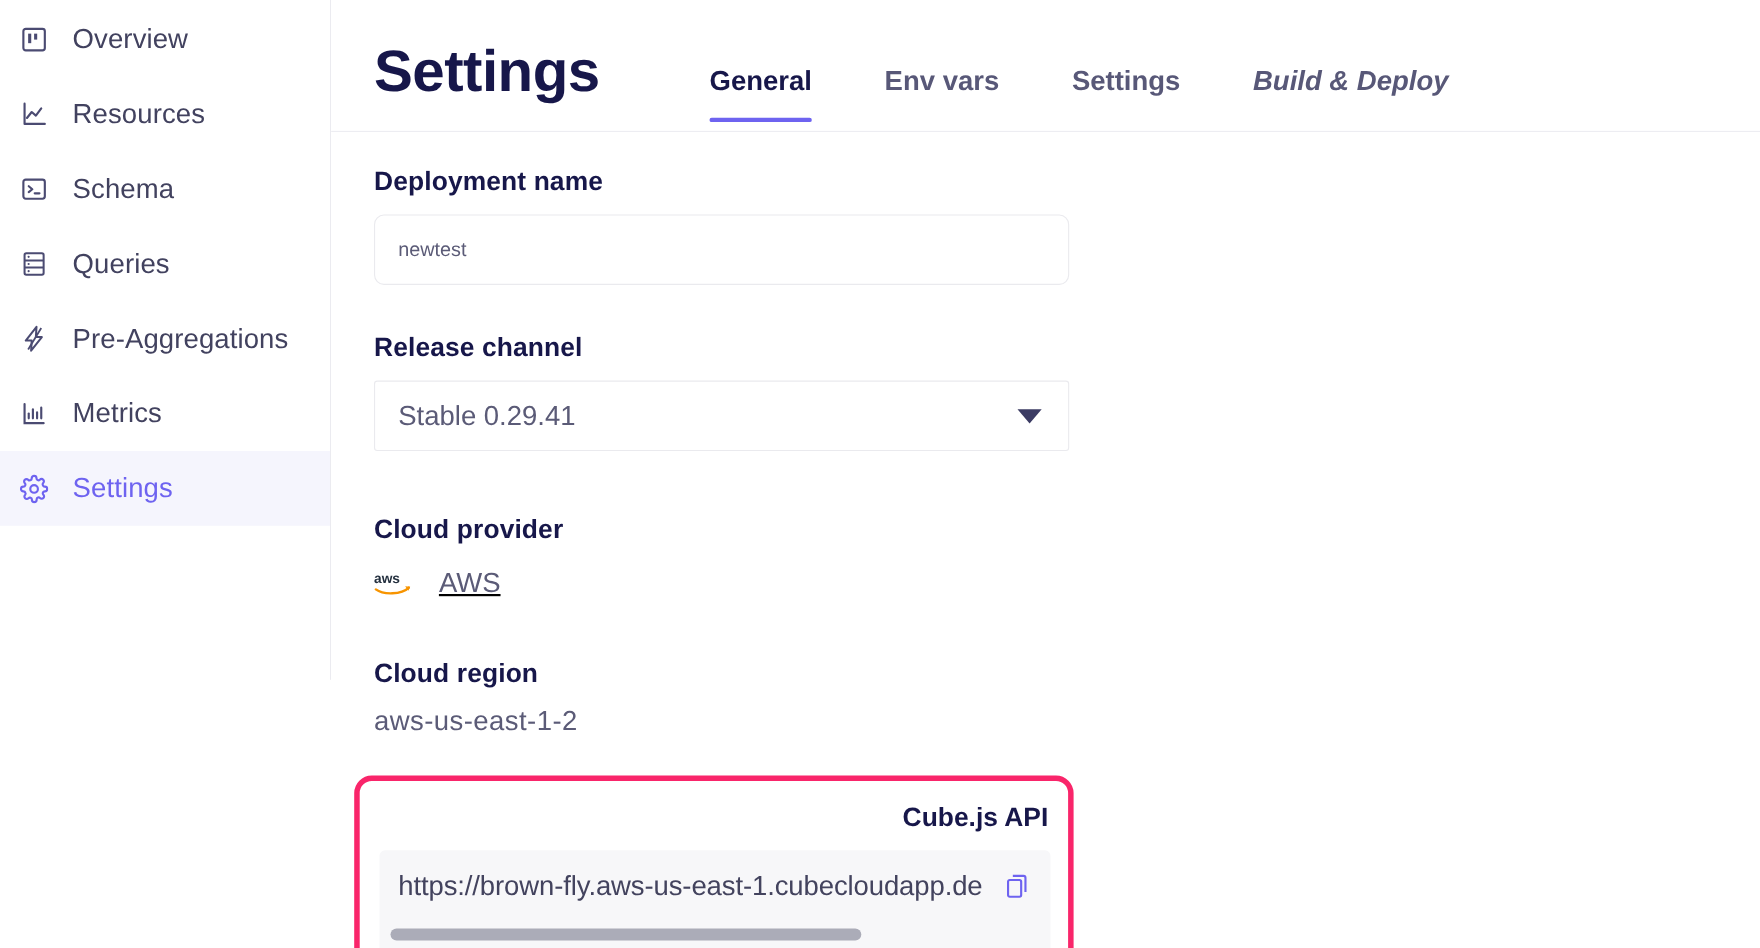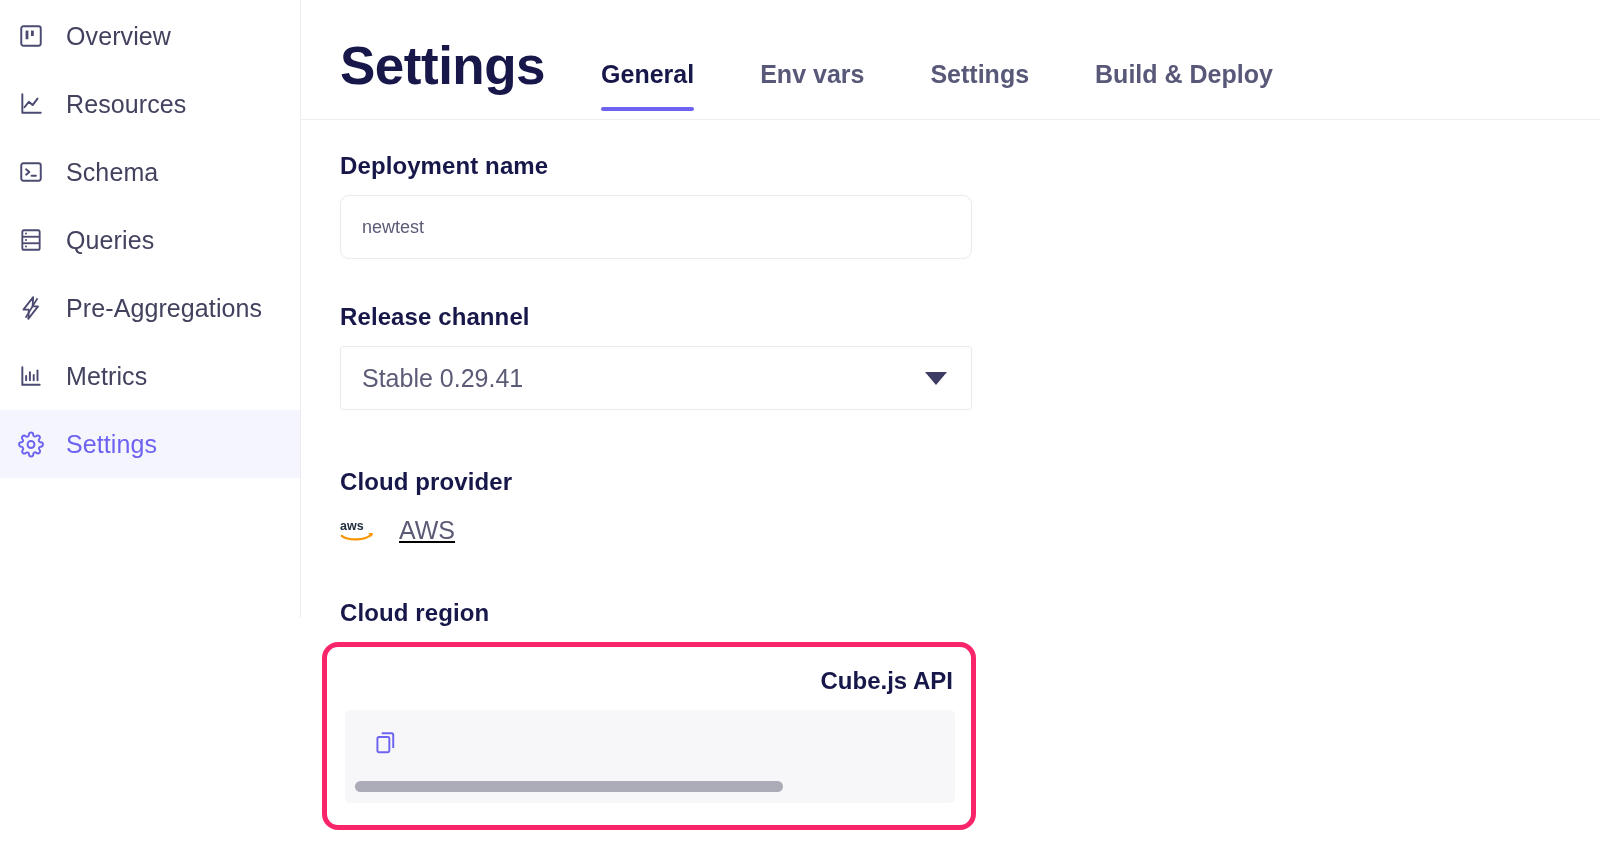--- a/index.html
+++ b/index.html
@@ -88,36 +88,36 @@
     font-weight: 700;
     color: #17174a;
     letter-spacing: -0.5px;
     line-height: 1;
     margin-top: 39px;
   }
 
   .tabs {
     display: flex;
     align-items: flex-start;
-    margin-left: 56px;
+    margin-left: 100px;
     height: 120px;
   }
 
   .tab {
     font-size: 25px;
     font-weight: 700;
     color: #585878;
     padding: 0 0 22px 0;
     margin-right: 66px;
     margin-top: 60px;
     cursor: pointer;
     position: relative;
     white-space: nowrap;
   }
-  .tab:last-child { margin-right: 0; }
+  .tab:last-child { margin-right: 0; font-style: italic; }
   .tab.active { color: #17174a; }
   .tab.active::after {
     content: "";
     position: absolute;
     left: 0; right: 0;
     bottom: 0;
     height: 4px;
     background: #6e63f0;
     border-radius: 2px;
   }
@@ -386,24 +386,26 @@
           <svg class="aws-logo" viewBox="0 0 48 30" xmlns="http://www.w3.org/2000/svg">
             <text x="0" y="15" font-family="'Liberation Sans', sans-serif" font-size="15" font-weight="700" fill="#232f3e">aws</text>
             <path d="M2 22 C10 28, 30 28, 38 20" stroke="#f79400" stroke-width="2.6" fill="none" stroke-linecap="round"></path>
             <path d="M34 18.5 L39.5 19 L37.5 23.5 Z" fill="#f79400"></path>
           </svg>
         </span>
         <span class="provider-name">AWS</span>
       </div>
 
       <div class="field-label">Cloud region</div>
+      <div class="region-value">aws-us-east-1-2</div>
 
       <div class="api-block">
         <div class="api-label">Cube.js API</div>
         <div class="api-field">
+          <span class="api-url">https://brown-fly.aws-us-east-1.cubecloudapp.de</span>
           <span class="copy-btn">
             <svg viewBox="0 0 24 24" width="26" height="26" fill="none" stroke="#6e63f0" stroke-width="1.8" stroke-linejoin="round">
               <path d="M9 3h9a1.6 1.6 0 011.6 1.6v12"></path>
               <rect x="5" y="6.5" width="11" height="14" rx="1.4"></rect>
             </svg>
           </span>
           <div class="api-scrollbar">
             <div class="thumb"></div>
           </div>
         </div>

